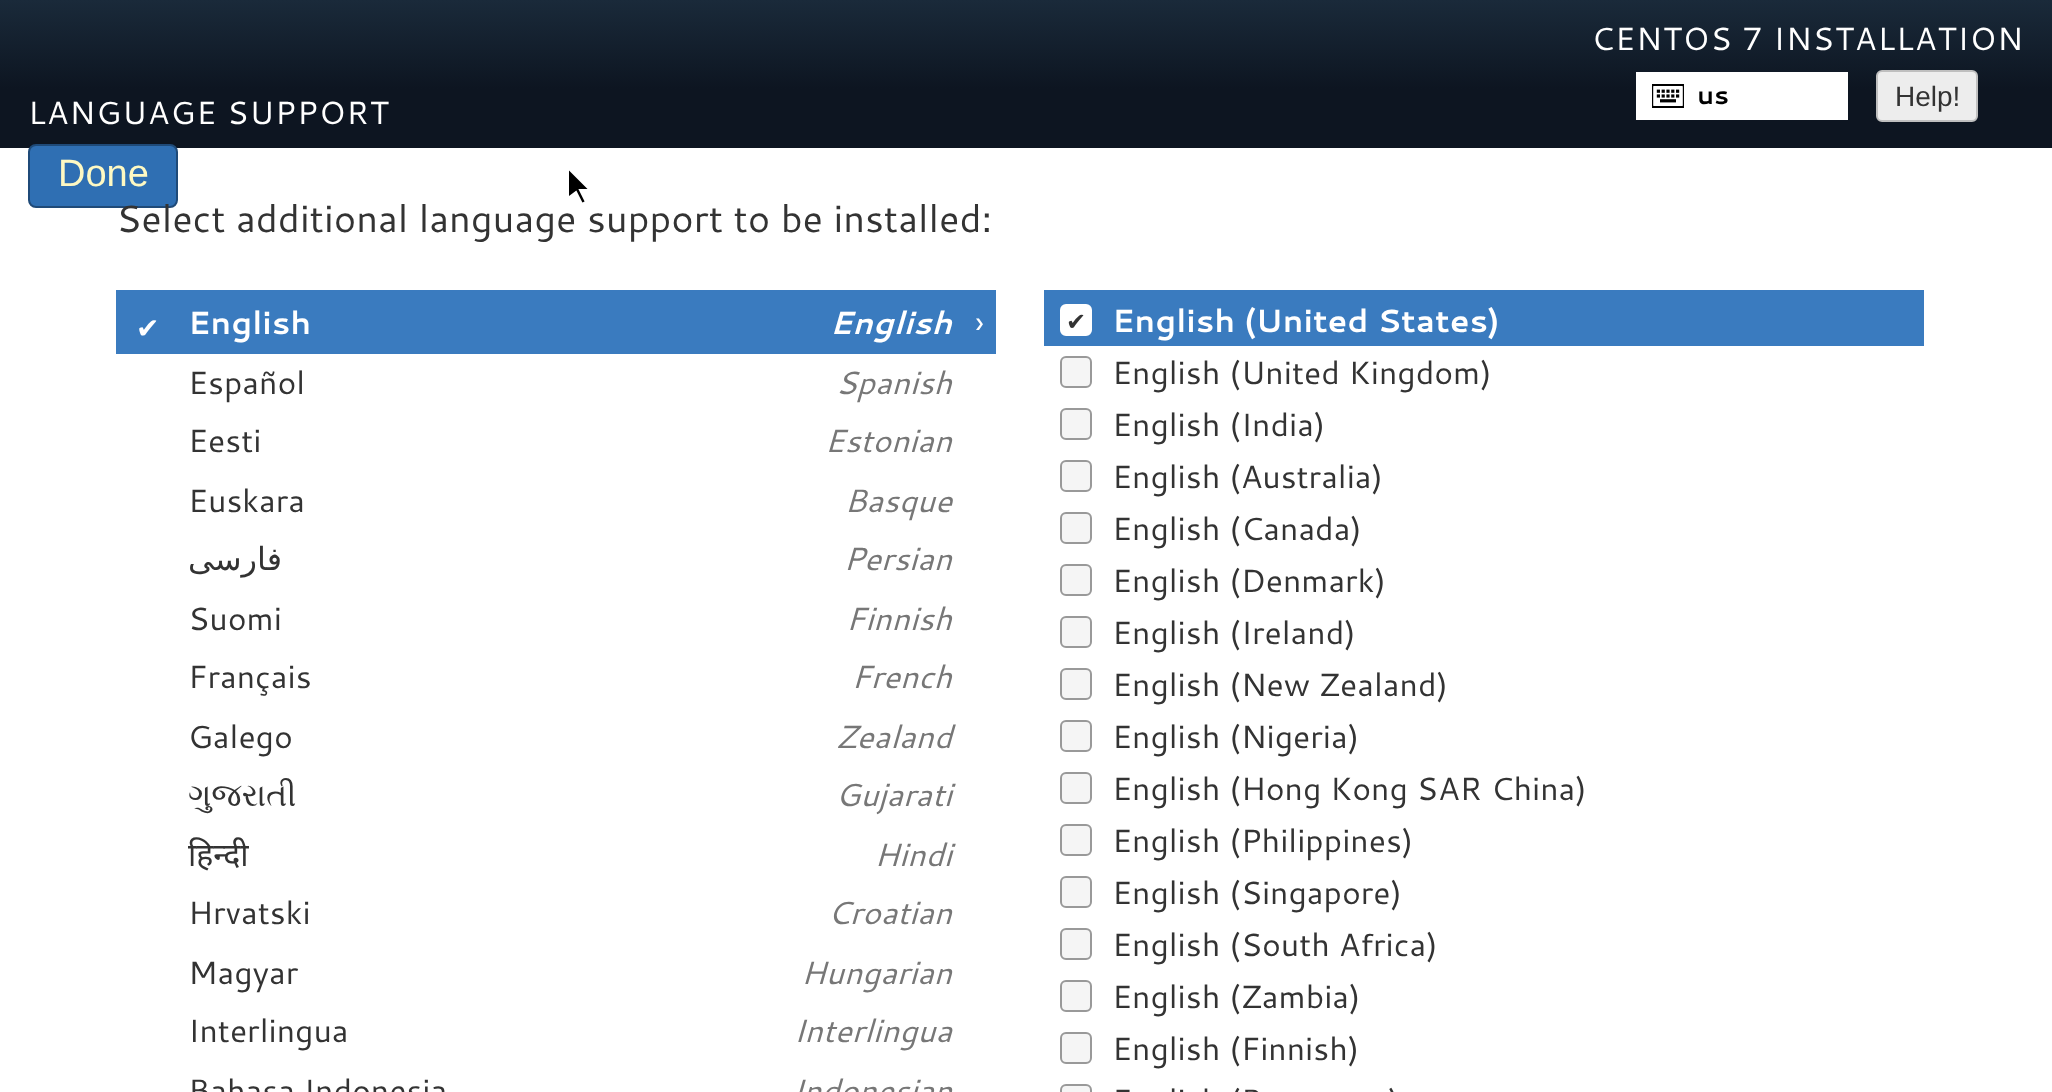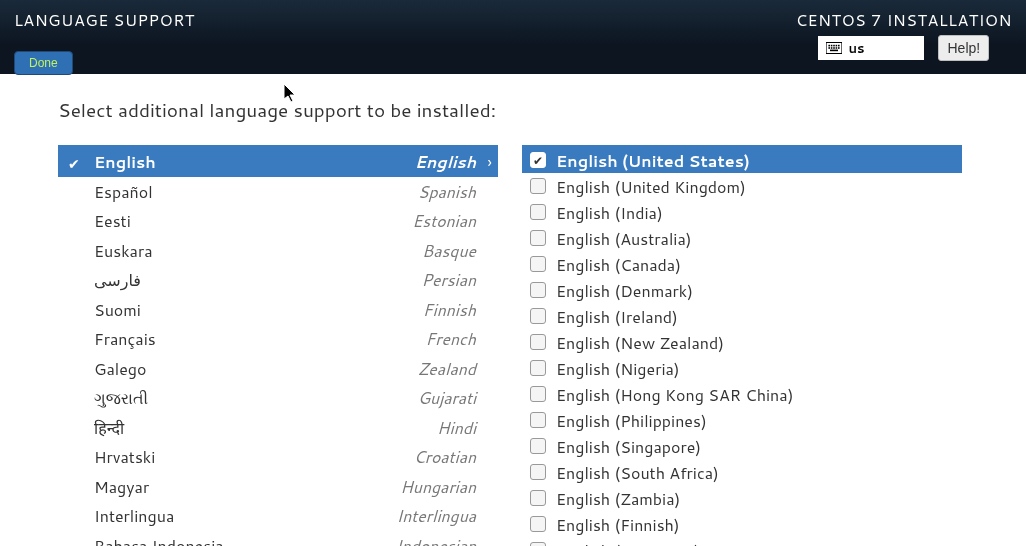--- a/index.html
+++ b/index.html
@@ -13,33 +13,33 @@
   }
   .topbar {
     height: 74px;
     background: linear-gradient(#1a2a3a, #0d1521 60%, #0d1521);
     color: #fff;
     display: flex;
     align-items: flex-start;
     padding: 8px 14px 0 14px;
     justify-content: space-between;
   }
-  .topbar-left { display: flex; flex-direction: column; gap: 20px; }
+  .topbar-left { display: flex; flex-direction: column; gap: 4px; margin-top: 37px; }
   .page-title {
     font-size: 16px;
     font-weight: 400;
     letter-spacing: 0.5px;
   }
   .done-btn {
     background: #2f6fb3;
     border: 1px solid #1f4a78;
-    color: #bef264;
+    color: #fef9c3;
     border-radius: 4px;
     padding: 4px 14px;
-    font-size: 12px;
+    font-size: 19px;
     cursor: pointer;
     width: fit-content;
   }
   .topbar-right { display: flex; flex-direction: column; align-items: center; gap: 4px; }
   .install-title { font-size: 16px; font-weight: 400; letter-spacing: 0.5px; }
   .right-controls { display: flex; gap: 14px; align-items: center; }
   .kb-layout {
     background: #fff;
     color: #000;
     display: flex;

